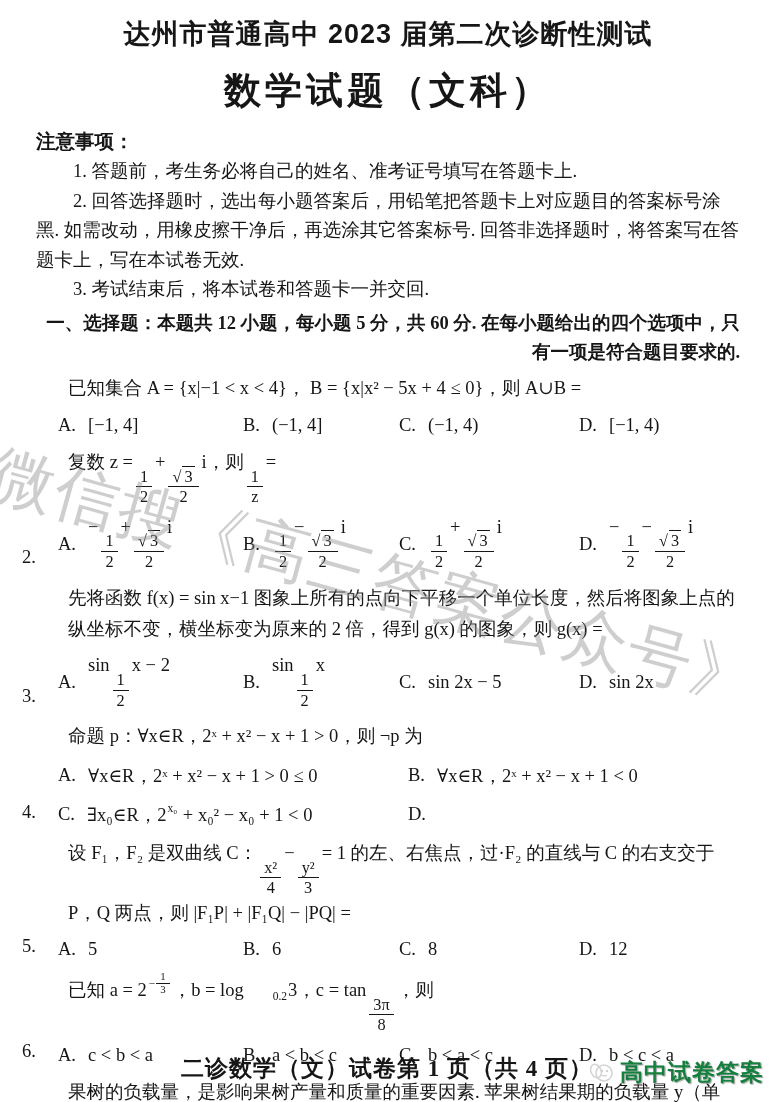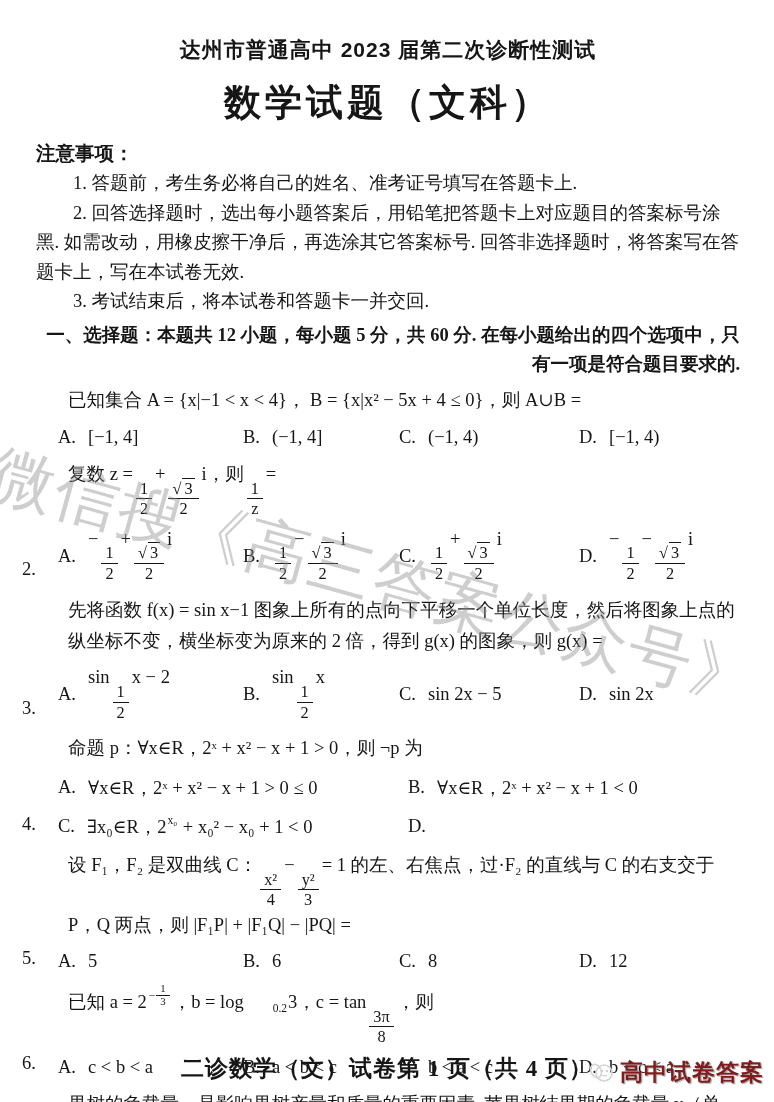--- a/index.html
+++ b/index.html
@@ -4,21 +4,21 @@
 <style>
   html,body{margin:0;padding:0;background:#ffffff;}
   .page{
     position:relative;width:774px;height:1102px;margin:0 auto;background:#fff;
     overflow:hidden;box-sizing:border-box;padding:12px 34px 0 36px;
     color:#161616;font-family:"Liberation Serif","DejaVu Serif",serif;
     font-size:18.5px;
   }
   .title{
     font-family:"Liberation Sans","DejaVu Sans",sans-serif;
-    font-weight:700;font-size:21px;text-align:center;margin:24px 0 0;letter-spacing:1px;
+    font-weight:700;font-size:27px;text-align:center;margin:4px 0 0;letter-spacing:1px;
   }
   .subtitle{
     font-weight:700;font-size:37px;text-align:center;margin:14px 0 12px;letter-spacing:4px;
   }
   .notices-heading{font-weight:700;font-size:19.5px;margin:8px 0 2px;}
   .notice{margin:0;text-indent:2em;line-height:1.6;}
   .section-heading{font-weight:700;line-height:1.55;margin:4px 0 4px;text-align:right;}
   .question{margin:7px 0 9px;}
   .q-row{display:flex;align-items:flex-end;}
   .q-num{flex:0 0 46px;margin-left:-14px;line-height:1.7;}
@@ -45,21 +45,21 @@
   .supfrac{display:inline-flex;align-items:center;font-size:0.62em;vertical-align:0.8em;margin:0 2px;}
   .supfrac .frac{font-size:0.95em;vertical-align:0;margin:0 1px;line-height:1.1;}
   
   .wm-diag{
     position:absolute;top:430px;left:4px;white-space:nowrap;pointer-events:none;
     transform:rotate(15.5deg);transform-origin:0 0;
     font-size:64px;letter-spacing:2px;color:#8d8d8d;opacity:0.42;
   }
   .wm-corner{
     position:absolute;right:10px;bottom:14px;display:flex;align-items:center;gap:4px;
-    color:#7f1d1d;font-size:23px;font-weight:700;letter-spacing:1px;
+    color:#15803d;font-size:23px;font-weight:700;letter-spacing:1px;
     text-shadow:1.2px 1.2px 1px #a5a5a5;
     font-family:"Liberation Sans","DejaVu Sans",sans-serif;
     text-align:right;
   }
   .footer{
     position:absolute;left:0;right:0;bottom:18px;text-align:center;
     font-weight:700;font-size:23px;letter-spacing:1px;
   }
 </style>
 </head>

